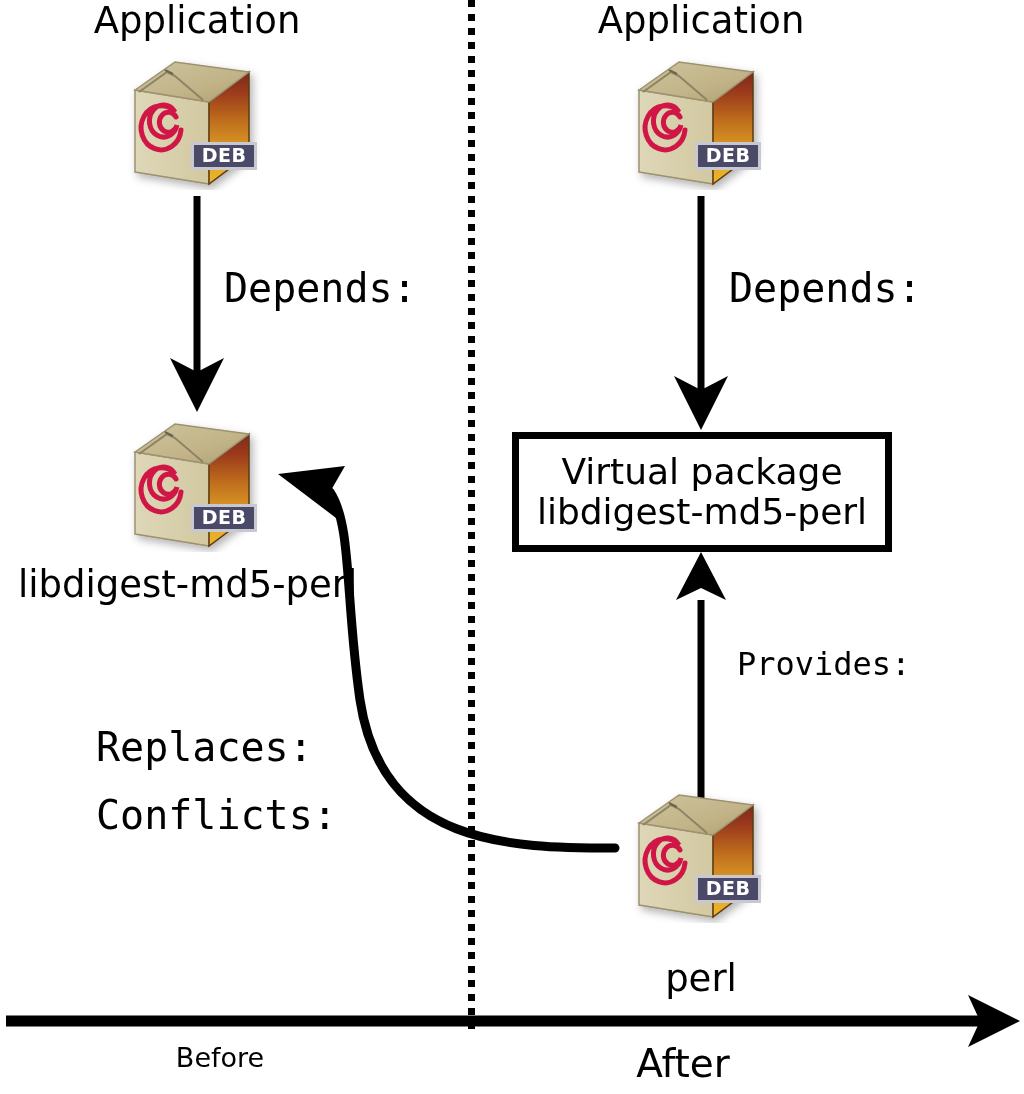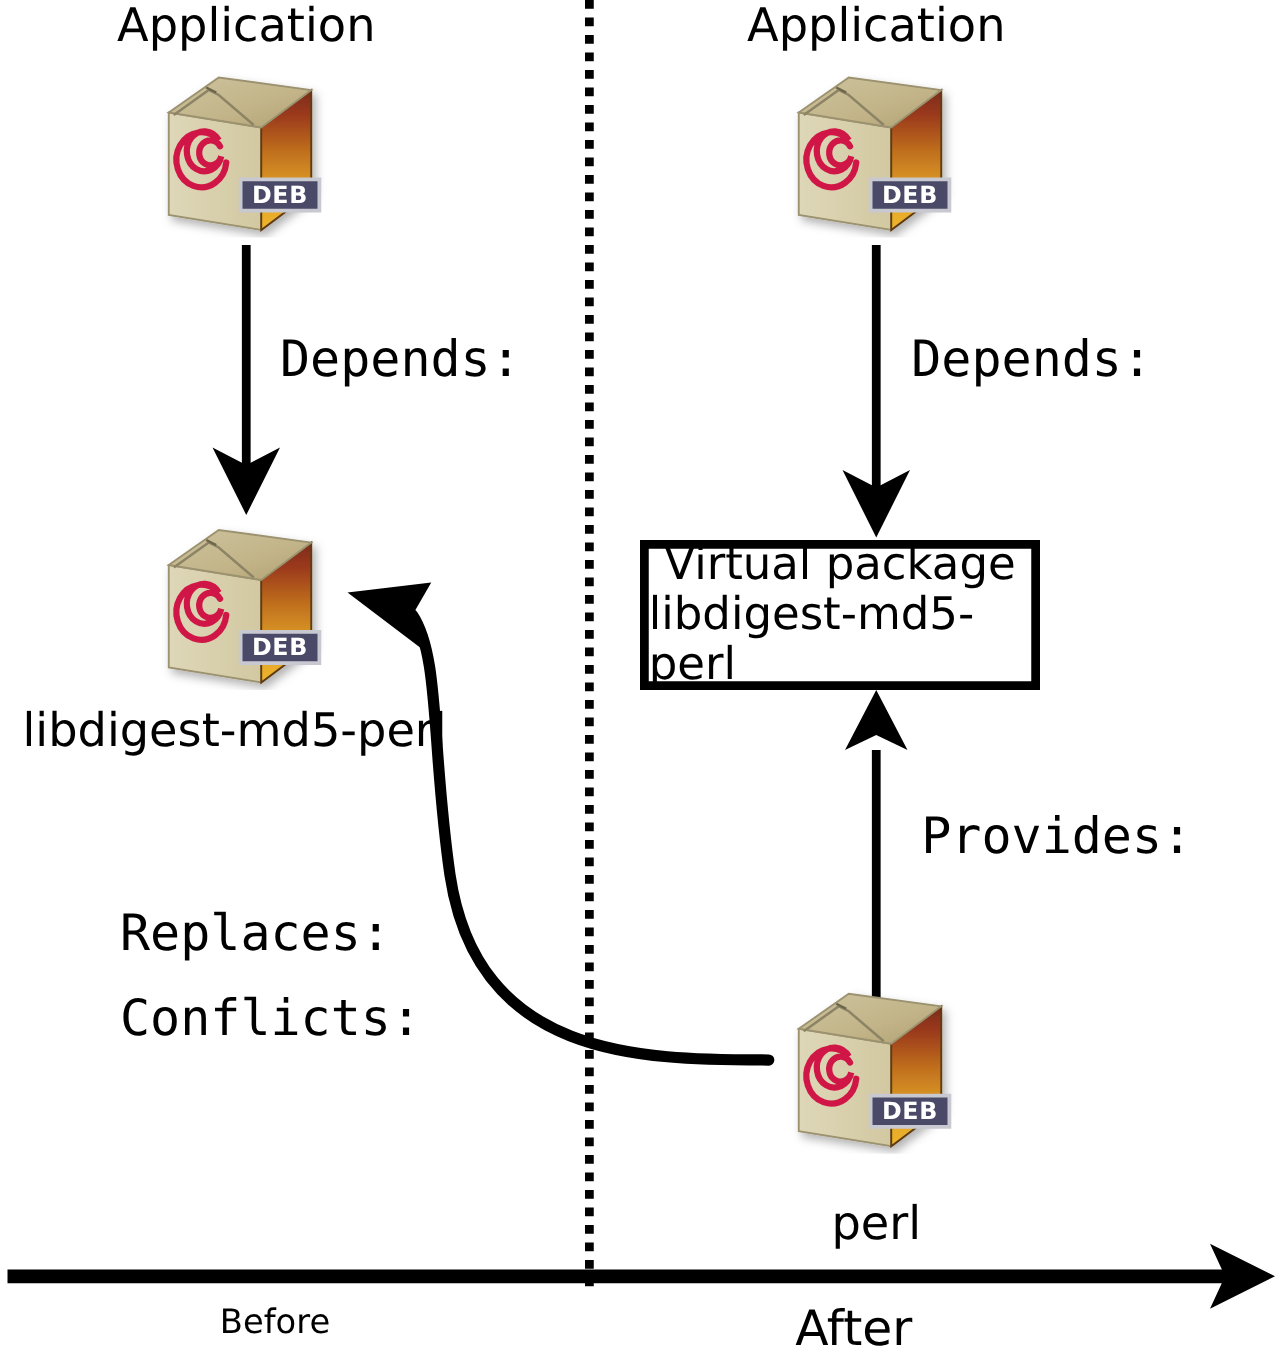--- a/index.html
+++ b/index.html
@@ -186,26 +186,26 @@
       <g>
         <rect x="74" y="92" width="66" height="28" fill="#c8c8d0"></rect>
         <rect x="77" y="95" width="60" height="22" fill="#4a4a68"></rect>
         <text x="107" y="112" fill="#ffffff" font-size="19" font-weight="bold" font-family="DejaVu Sans, sans-serif" text-anchor="middle" letter-spacing="0.5">DEB</text>
       </g>
     </svg>
   </div>
 
   <div class="lbl lbl-mono" style="left:729px; top:267px; font-size:40px;">Depends:</div>
 
-  <div class="vbox" style="left:512px; top:432px; width:320px; height:120px;">
+  <div class="vbox" style="left:512px; top:432px; width:380px; height:120px;">
     <div style="font-size:36px;">Virtual package</div>
     <div style="font-size:36px;">libdigest-md5-perl</div>
   </div>
 
-  <div class="lbl lbl-mono" style="left:737px; top:648px; font-size:40px;">Provides:</div>
+  <div class="lbl lbl-mono" style="left:737px; top:648px; font-size:32px;">Provides:</div>
 
   <div class="pkg" style="left:621px; top:783px;">
     <svg viewBox="0 0 160 140" xmlns="http://www.w3.org/2000/svg">
       <g filter="url(#pkgShadow)">
         <polygon points="18,40 18,122 92,134 92,52" fill="url(#frontGrad)" stroke="#9c9270" stroke-width="1.5"></polygon>
         <polygon points="92,52 92,134 132,104 132,22" fill="url(#sideGrad)" stroke="#5c3a12" stroke-width="1.5"></polygon>
         <polygon points="18,40 58,12 132,22 92,52" fill="url(#topGrad)" stroke="#9c9270" stroke-width="1.5"></polygon>
         <path d="M 22,42 L 50,22 L 58,26 L 86,50" fill="none" stroke="#8d8466" stroke-width="2"></path>
         <path d="M 48,20 L 56,24" fill="none" stroke="#6d654b" stroke-width="2"></path>
         <path d="M 64,80 a 20,22 0 1 1 -6,-18 a 14,16 0 1 0 2,13 a 9,10 0 1 1 -1,-8" fill="none" stroke="#cf1846" stroke-width="5" stroke-linecap="round"></path>

